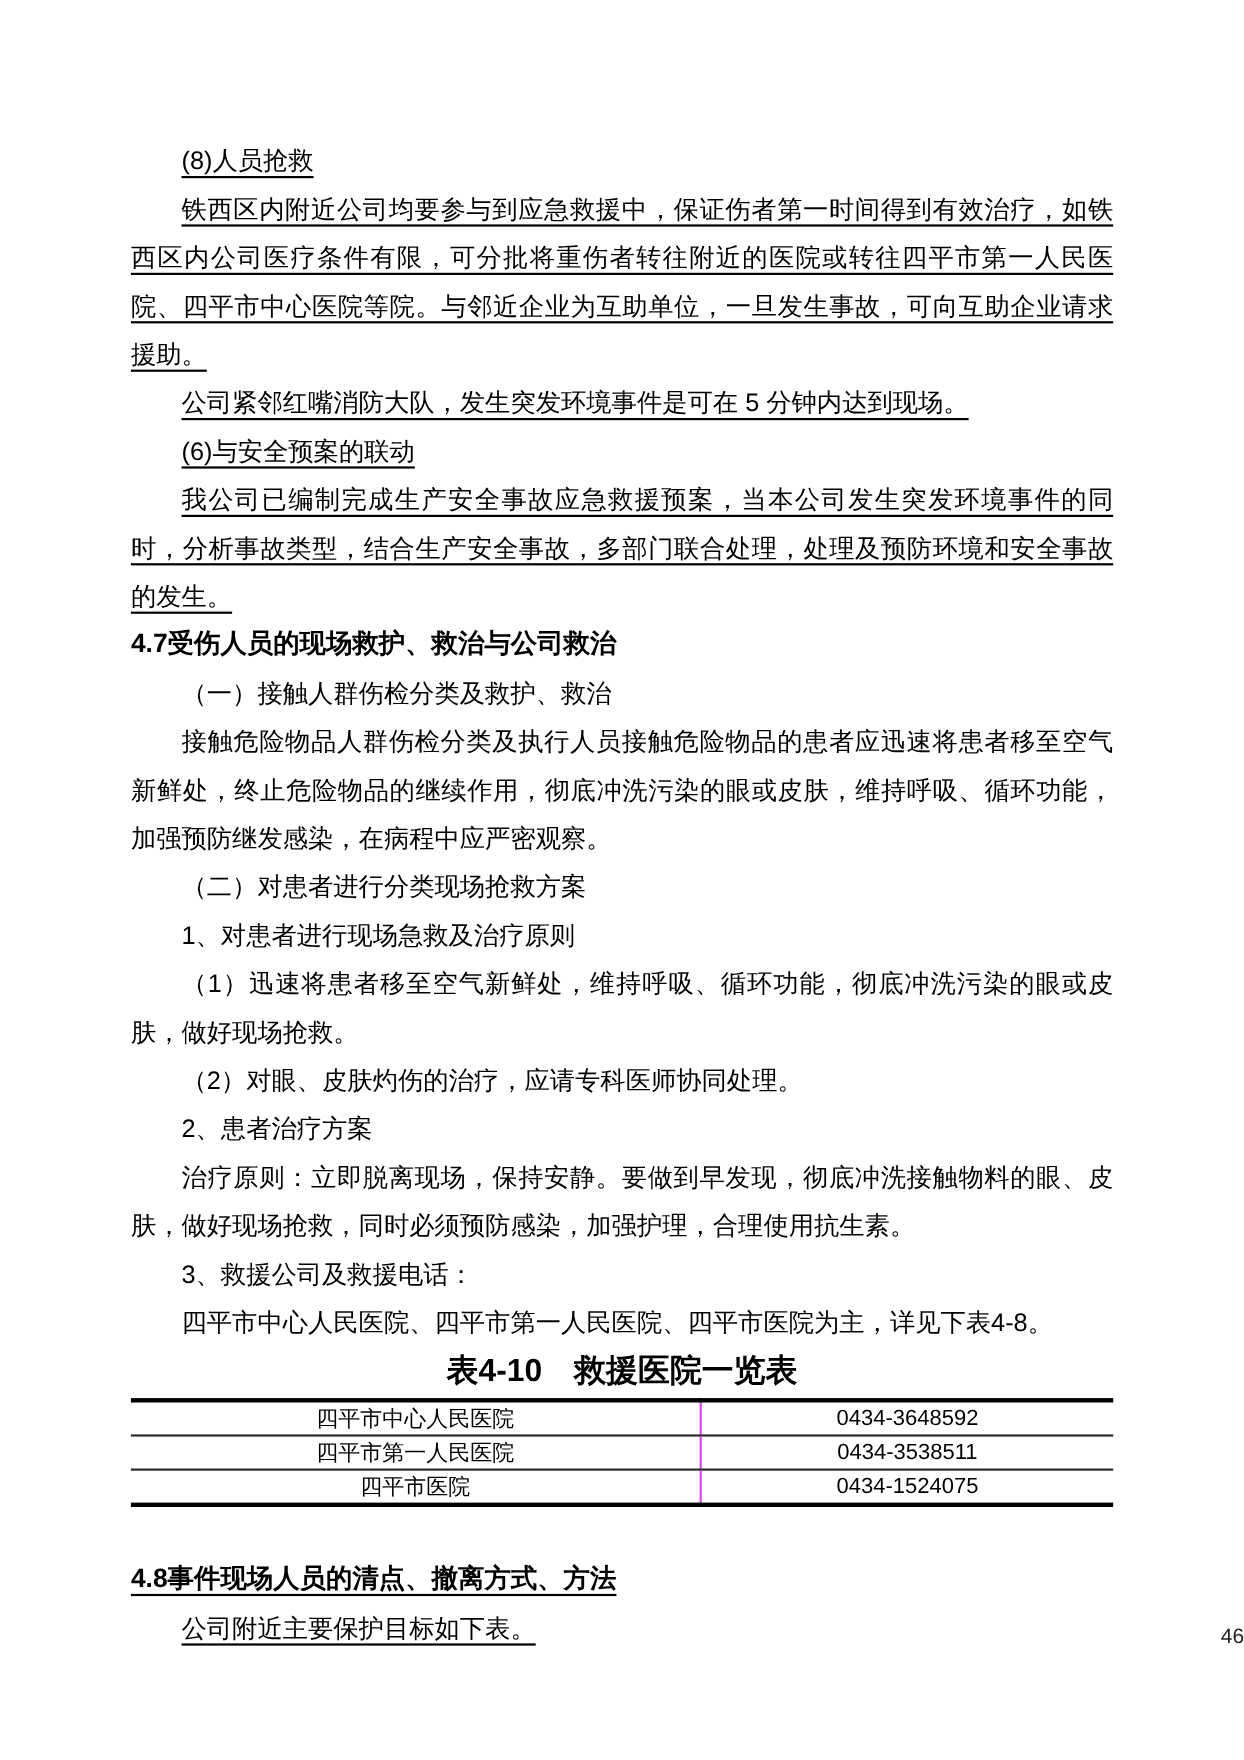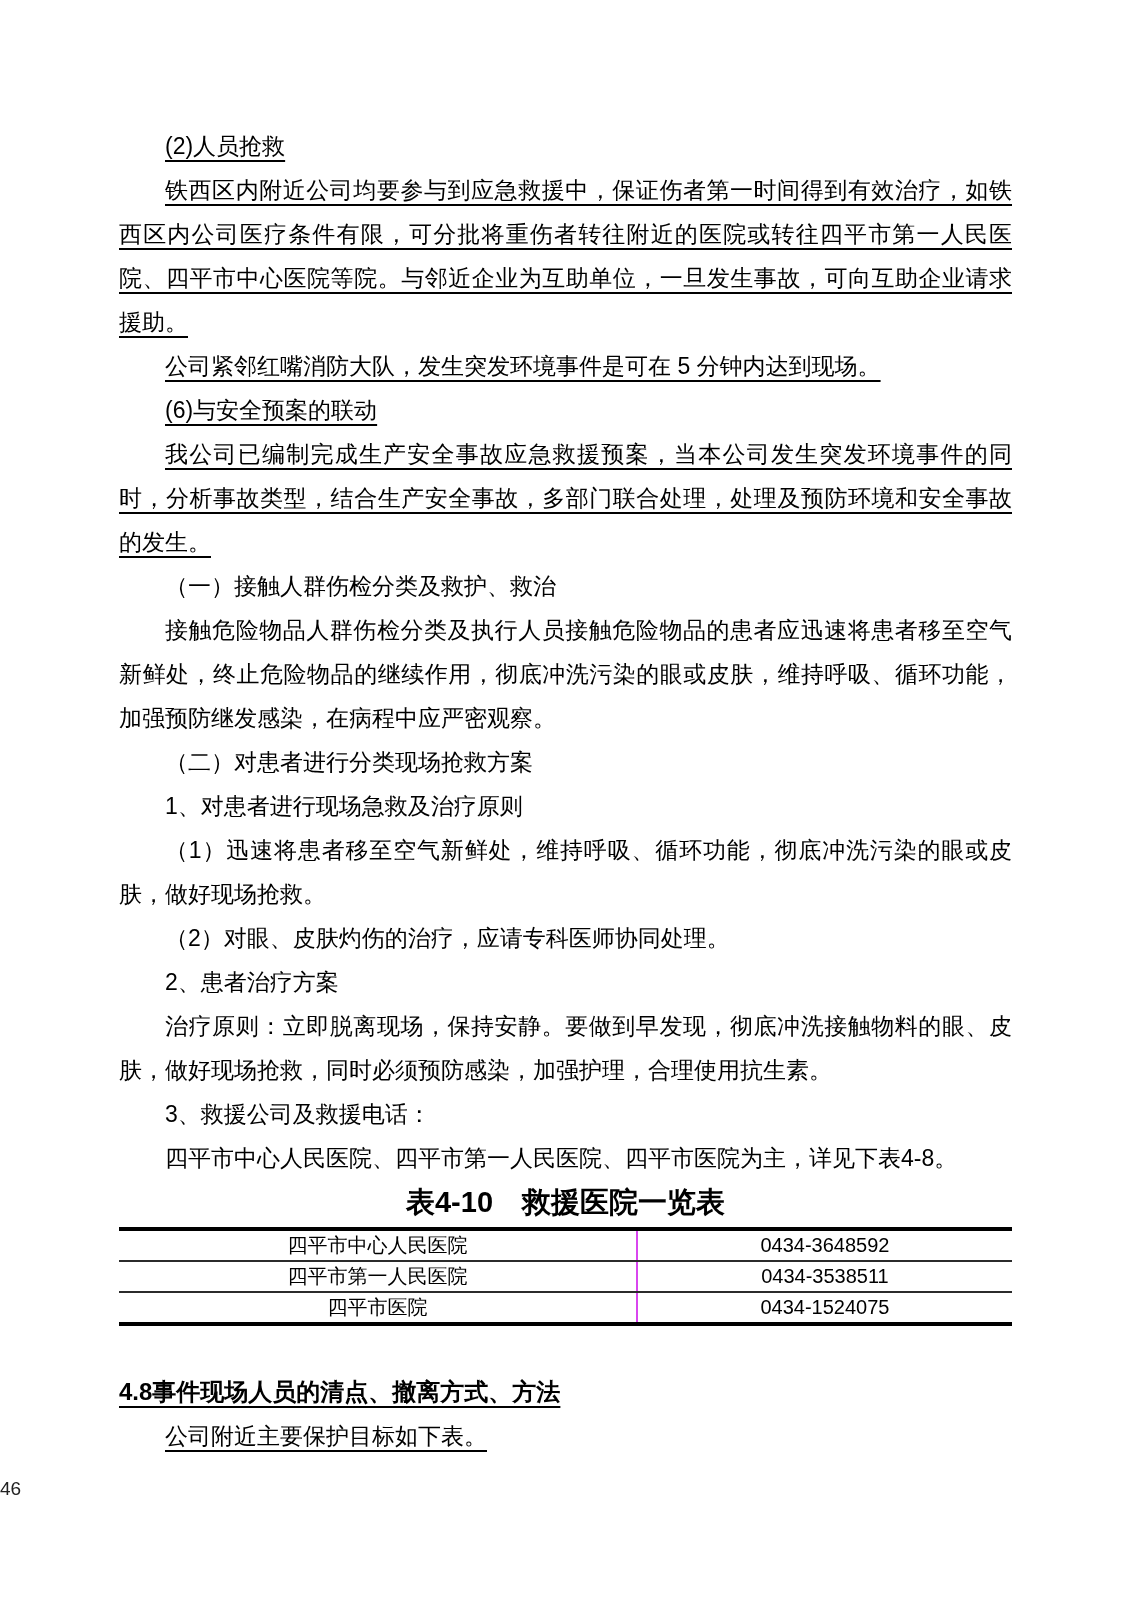--- a/index.html
+++ b/index.html
@@ -30,39 +30,40 @@
   }
   table.hospitals td{
     padding:1px 4px;height:26px;text-align:center;vertical-align:middle;
     font-size:20px;border-bottom:2px solid #2b2b2b;
   }
   table.hospitals tr:last-child td{border-bottom:none;}
   td.col-name{width:58%;border-right:2px solid #d946ef;}
   td.col-phone{width:42%;}
   .page-number{
     position:absolute;left:0;top:1478px;width:100%;
-    text-align:left;font-size:19px;color:#222;
+    text-align:right;font-size:19px;color:#222;
   }
 </style>
 </head>
 <body>
 
 <div class="page">
   <div class="content">
 
-    <p class="para ind u">(2)人员抢救</p>
+    <p class="para ind u">(8)人员抢救</p>
 
     <p class="para ind u">铁西区内附近公司均要参与到应急救援中，保证伤者第一时间得到有效治疗，如铁西区内公司医疗条件有限，可分批将重伤者转往附近的医院或转往四平市第一人民医院、四平市中心医院等院。与邻近企业为互助单位，一旦发生事故，可向互助企业请求援助。</p>
 
     <p class="para ind u">公司紧邻红嘴消防大队，发生突发环境事件是可在 5 分钟内达到现场。</p>
 
     <p class="para ind u">(6)与安全预案的联动</p>
 
     <p class="para ind u">我公司已编制完成生产安全事故应急救援预案，当本公司发生突发环境事件的同时，分析事故类型，结合生产安全事故，多部门联合处理，处理及预防环境和安全事故的发生。</p>
 
+    <h2 class="h-sec">4.7受伤人员的现场救护、救治与公司救治</h2>
 
     <p class="para ind">（一）接触人群伤检分类及救护、救治</p>
 
     <p class="para ind">接触危险物品人群伤检分类及执行人员接触危险物品的患者应迅速将患者移至空气新鲜处，终止危险物品的继续作用，彻底冲洗污染的眼或皮肤，维持呼吸、循环功能，加强预防继发感染，在病程中应严密观察。</p>
 
     <p class="para ind">（二）对患者进行分类现场抢救方案</p>
 
     <p class="para ind">1、对患者进行现场急救及治疗原则</p>
 
     <p class="para ind">（1）迅速将患者移至空气新鲜处，维持呼吸、循环功能，彻底冲洗污染的眼或皮肤，做好现场抢救。</p>

